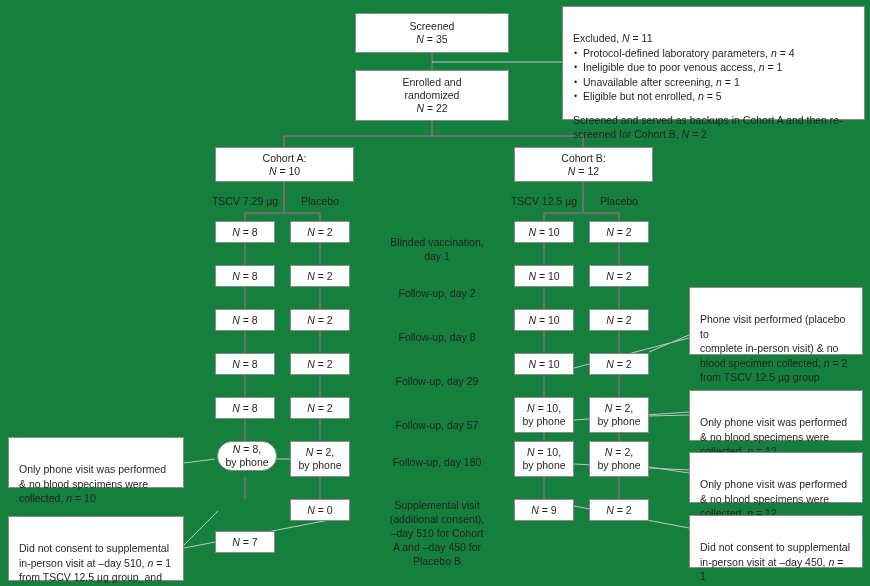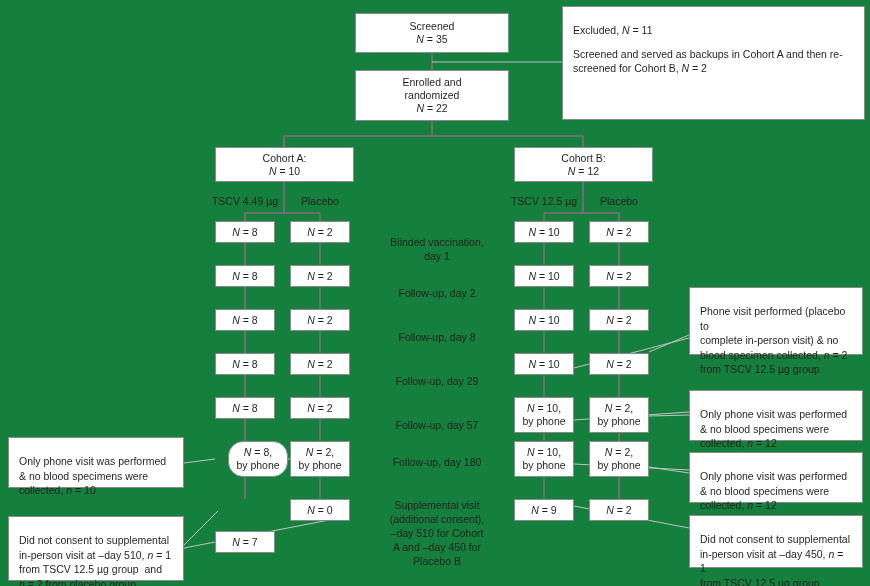--- a/index.html
+++ b/index.html
@@ -35,21 +35,21 @@
     color:#231f20;
     z-index:3;
   }
   .box.node{
     font-size:10.5px;
   }
   .box.note{
     justify-content:flex-start;
     align-items:flex-start;
     text-align:left;
-    padding:16px 10px;
+    padding:24px 10px;
     line-height:14.5px;
     font-size:10.5px;
   }
   .note-inner{width:100%;}
   .nlabel i{font-style:italic;}
   .freetext{
     position:absolute;
     font-size:10.5px;
     line-height:14px;
     color:#231f20;
@@ -160,40 +160,46 @@
     <div>
       <span>Enrolled and</span><br>
       <span>randomized</span><br>
       <span class="nlabel"><i>N</i> = 22</span>
     </div>
   </div>
 
   <div class="box note" style="left:562px;top:6px;width:303px;height:114px;">
     <div class="note-inner">
       <div>Excluded, <i>N</i> = 11</div>
+      <ul class="bullets">
+        <li>Protocol-defined laboratory parameters, <i>n</i> = 4</li>
+        <li>Ineligible due to poor venous access, <i>n</i> = 1</li>
+        <li>Unavailable after screening, <i>n</i> = 1</li>
+        <li>Eligible but not enrolled, <i>n</i> = 5</li>
+      </ul>
       <div class="gap"></div>
       <div>Screened and served as backups in Cohort A and then re-screened for Cohort B, <i>N</i> = 2</div>
     </div>
   </div>
 
   <div class="box node" style="left:215px;top:147px;width:139px;height:35px;">
     <div>
       <span>Cohort A:</span><br>
       <span class="nlabel"><i>N</i> = 10</span>
     </div>
   </div>
 
   <div class="box node" style="left:514px;top:147px;width:139px;height:35px;">
     <div>
       <span>Cohort B:</span><br>
       <span class="nlabel"><i>N</i> = 12</span>
     </div>
   </div>
 
-  <div class="freetext" style="left:186px;top:194px;width:118px;">TSCV 4.49 µg</div>
+  <div class="freetext" style="left:186px;top:194px;width:118px;">TSCV 7.29 µg</div>
   <div class="freetext" style="left:283px;top:194px;width:74px;">Placebo</div>
   <div class="freetext" style="left:485px;top:194px;width:118px;">TSCV 12.5 µg</div>
   <div class="freetext" style="left:582px;top:194px;width:74px;">Placebo</div>
 
   <div class="freetext" style="left:372px;top:235px;width:130px;">
     <span>Blinded vaccination,</span><br>
     <span>day 1</span>
   </div>
   <div class="freetext" style="left:372px;top:286px;width:130px;">Follow-up, day 2</div>
   <div class="freetext" style="left:372px;top:330px;width:130px;">Follow-up, day 8</div>
@@ -217,21 +223,21 @@
       </div>
       <div class="box node" style="left: 215px; top: 309px; width: 60px; height: 22px;">
         <div><span><i>N</i> = 8</span></div>
       </div>
       <div class="box node" style="left: 215px; top: 353px; width: 60px; height: 22px;">
         <div><span><i>N</i> = 8</span></div>
       </div>
       <div class="box node" style="left: 215px; top: 397px; width: 60px; height: 22px;">
         <div><span><i>N</i> = 8</span></div>
       </div>
-      <div class="box node" style="left: 228px; top: 441px; width: 60px; height: 36px; border-radius: 15px;">
+      <div class="box node" style="left: 217px; top: 441px; width: 60px; height: 30px; border-radius: 15px;">
         <div><span><i>N</i> = 8,</span><br><span>by phone</span></div>
       </div>
       <div class="box node" style="left: 215px; top: 499px; width: 60px; height: 22px; margin-top: 32px;">
         <div><span><i>N</i> = 7</span></div>
       </div>
       <div class="box node" style="left: 290px; top: 221px; width: 60px; height: 22px;">
         <div><span><i>N</i> = 2</span></div>
       </div>
       <div class="box node" style="left: 290px; top: 265px; width: 60px; height: 22px;">
         <div><span><i>N</i> = 2</span></div>

